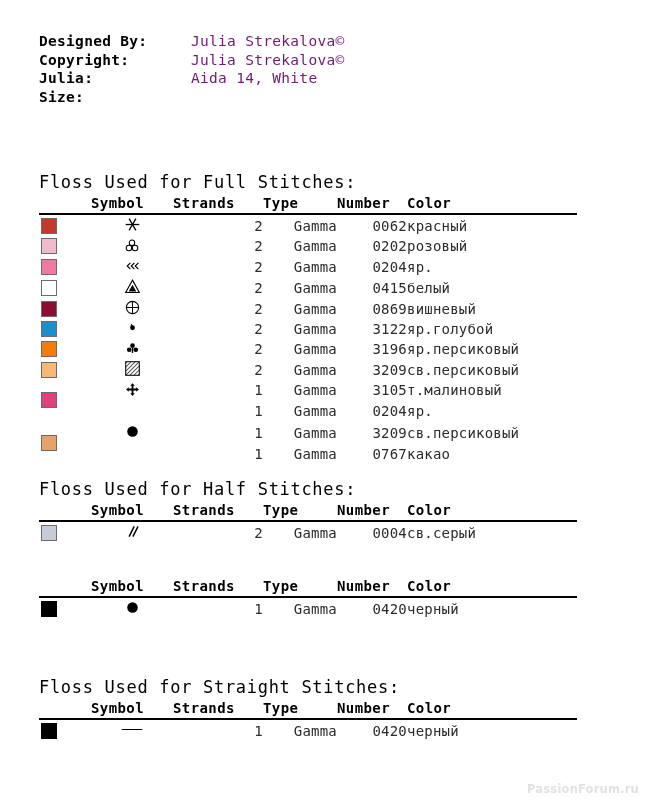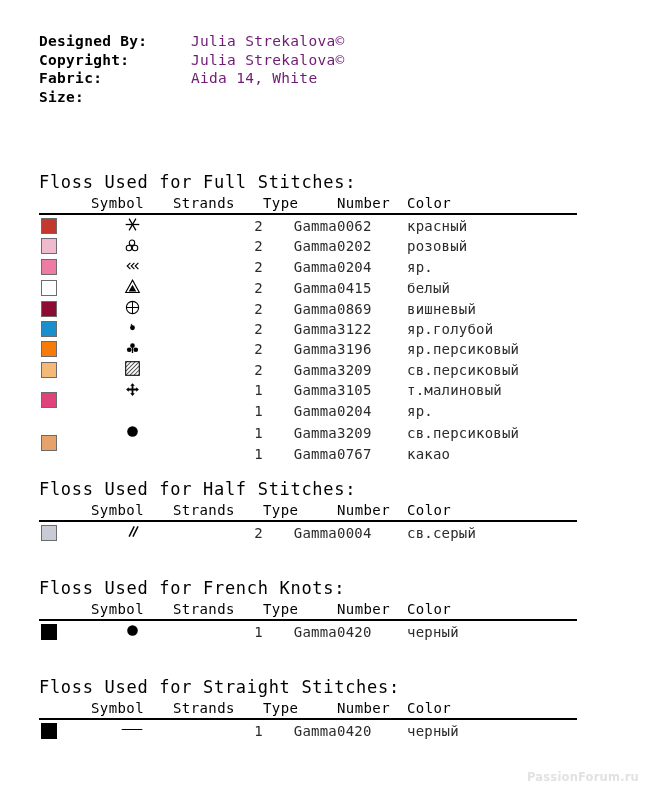--- a/index.html
+++ b/index.html
@@ -54,21 +54,21 @@
     white-space: pre;
     margin-bottom: 3px;
   }
 
   table.floss {
     border-collapse: collapse;
     width: 442px;
     table-layout: fixed;
   }
   table.floss th {
-    font-weight: normal;
+    font-weight: bold;
     font-size: 14px;
     letter-spacing: 0.4px;
     padding: 0 0 2px 0;
     text-align: left;
     white-space: nowrap;
     vertical-align: bottom;
     margin-left: 21px;
   }
   table.floss thead tr { border-bottom: 2.2px solid #000; }
   table.floss td {
@@ -92,21 +92,21 @@
   th.c-swatch { }
   th.c-symbol { text-align: left; padding-left: 10px; }
   th.c-strands { text-align: left; padding-left: 8px;}
   th.c-type { text-align: left; padding-left: 4px;}
   th.c-number { text-align: left; padding-left: 6px;}
   th.c-color { text-align: left; padding-left: 10px;}
 
   td.c-symbol { text-align: center; padding-right: 18px; }
   td.c-strands { text-align: right; padding-right: 34px; }
   td.c-type { text-align: right; padding-left: 4px; }
-  td.c-number { text-align: left; padding-left: 6px; }
+  td.c-number { text-align: right; padding-left: 6px; }
   td.c-color { text-align: left; padding-left: 10px; }
 
   .swatch-cell { position: relative; }
   .swatch {
     width: 16px;
     height: 16px;
     border: 1px solid #6b6b6b;
     display: block;
     margin-left: 2px;
   }
@@ -119,21 +119,21 @@
     align-items: center;
     justify-content: center;
     width: 22px;
     height: 19px;
   }
 
   
   #watermark {
     position: absolute;
     right: 8px;
-    bottom: 16px;
+    bottom: 4px;
     font-family: "DejaVu Sans", sans-serif;
     font-size: 11.5px;
     font-weight: bold;
     color: #e2e2e2;
     letter-spacing: 0.2px;
     user-select: none;
   }
 </style>
 </head>
 <body>
@@ -141,21 +141,21 @@
 <div id="header-block">
     <div class="hdr-row">
       <div class="hdr-label">Designed By:</div>
       <div class="hdr-value">Julia Strekalova©</div>
     </div>
     <div class="hdr-row">
       <div class="hdr-label">Copyright:</div>
       <div class="hdr-value">Julia Strekalova©</div>
     </div>
     <div class="hdr-row">
-      <div class="hdr-label">Fabric:</div>
+      <div class="hdr-label">Julia:</div>
       <div class="hdr-value">Aida 14, White</div>
     </div>
     <div class="hdr-row">
       <div class="hdr-label">Size:</div>
     </div>
   </div>
 
 <div class="section" id="sec-0" style="top:172px;">
     <div class="section-title">Floss Used for Full Stitches:</div>
     <table class="floss">
@@ -373,21 +373,20 @@
             </span></td>
           <td class="c-strands">2</td>
           <td class="c-type">Gamma</td>
           <td class="c-number">0004</td>
           <td class="c-color">св.серый</td>
         </tr>
       </tbody>
     </table>
   </div>
 <div class="section" id="sec-2" style="top:578px;">
-    <div class="section-title">Floss Used for French Knots:</div>
     <table class="floss">
       <thead>
         <tr>
           <th class="c-swatch"></th>
           <th class="c-symbol">Symbol</th>
           <th class="c-strands">Strands</th>
           <th class="c-type">Type</th>
           <th class="c-number">Number</th>
           <th class="c-color">Color</th>
         </tr>

